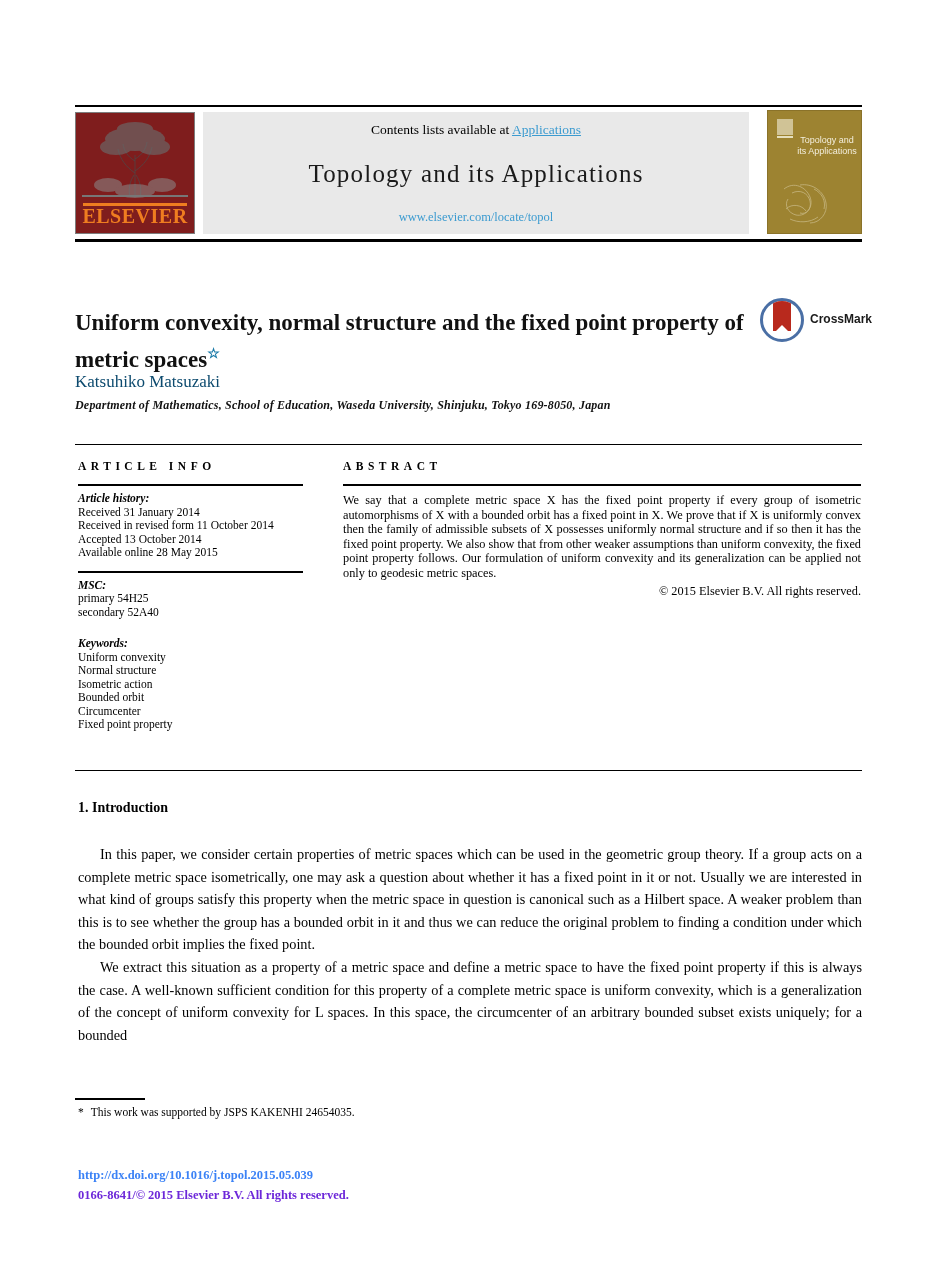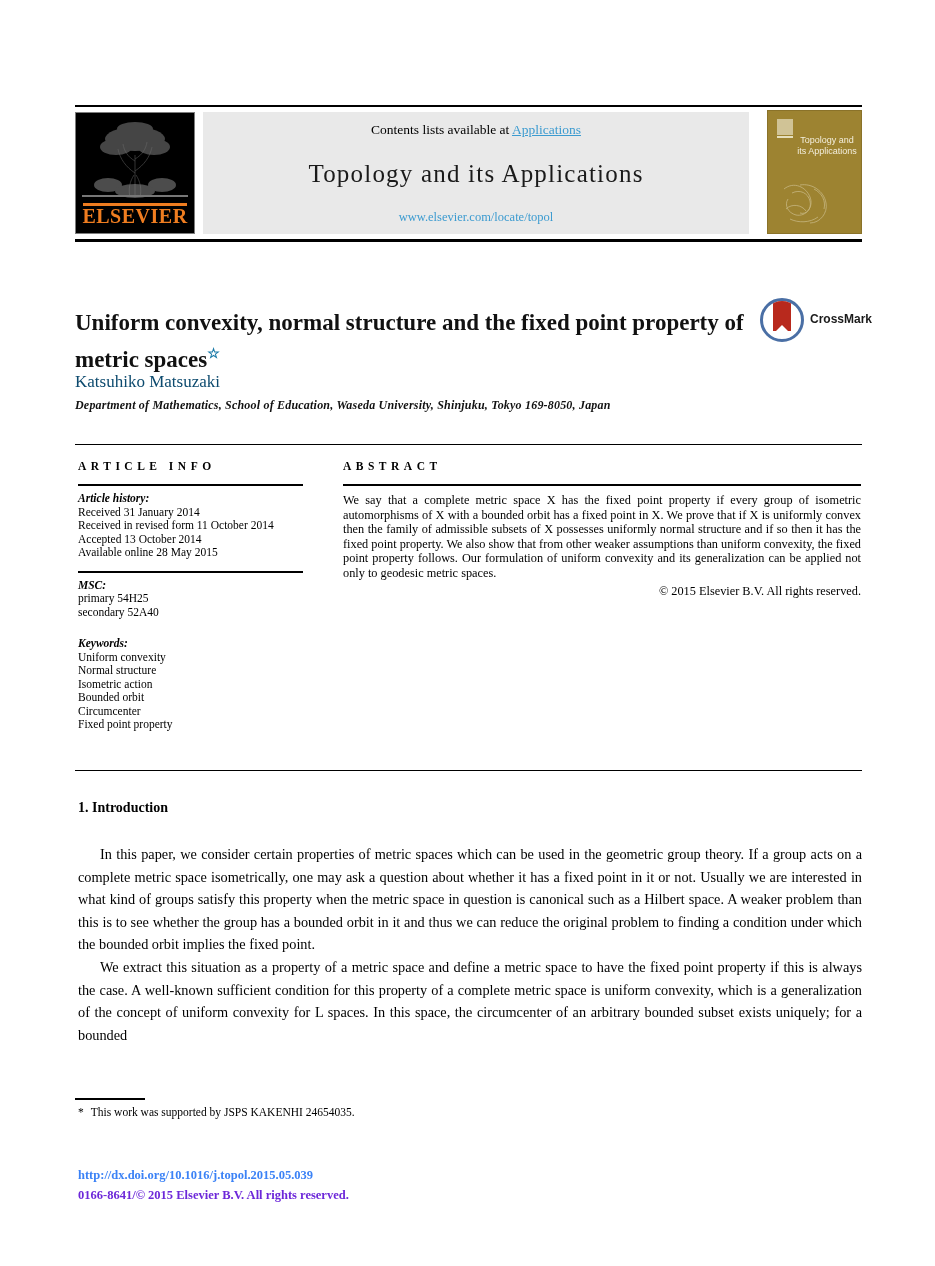--- a/index.html
+++ b/index.html
@@ -56,21 +56,21 @@
     height: 3px;
     background: #000;
   }
 
   .elsevier-block {
     position: absolute;
     left: 0; top: 4px;
     width: 120px;
     height: 122px;
     border: 1px solid #7d7d7d;
-    background: #000000;
+    background: #7f1d1d;
     box-sizing: border-box;
     overflow: hidden;
   }
   .elsevier-tree {
     position: absolute;
     left: 2px; top: 2px;
     width: 114px;
     height: 88px;
     overflow: hidden;
   }

